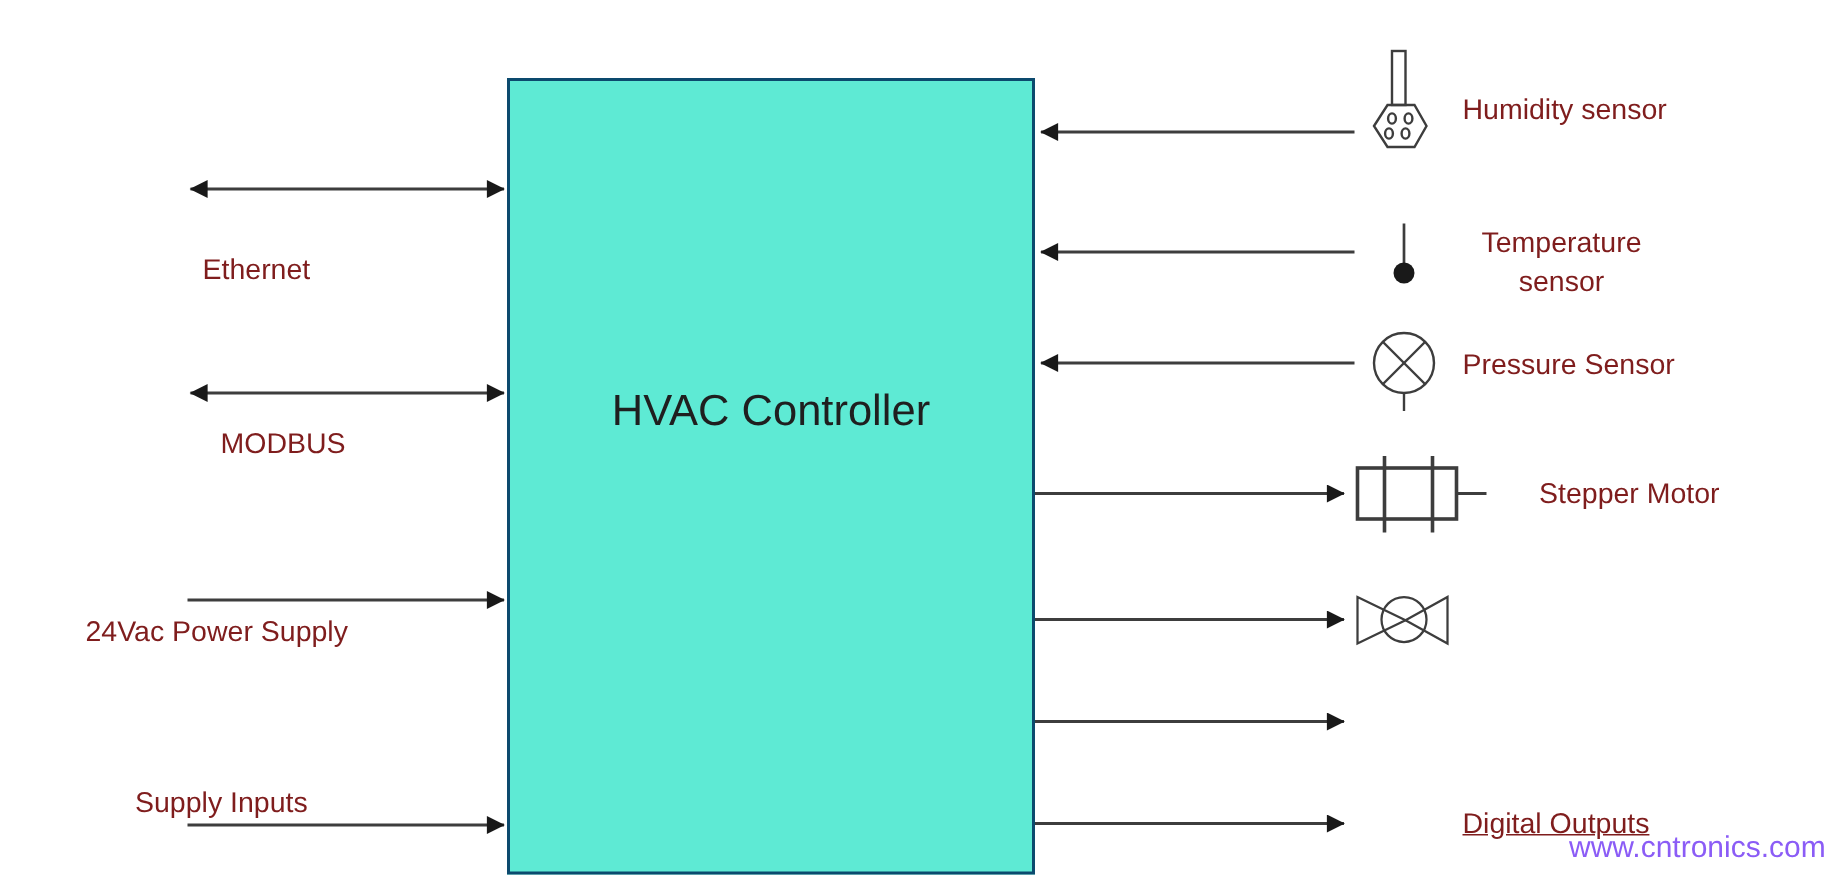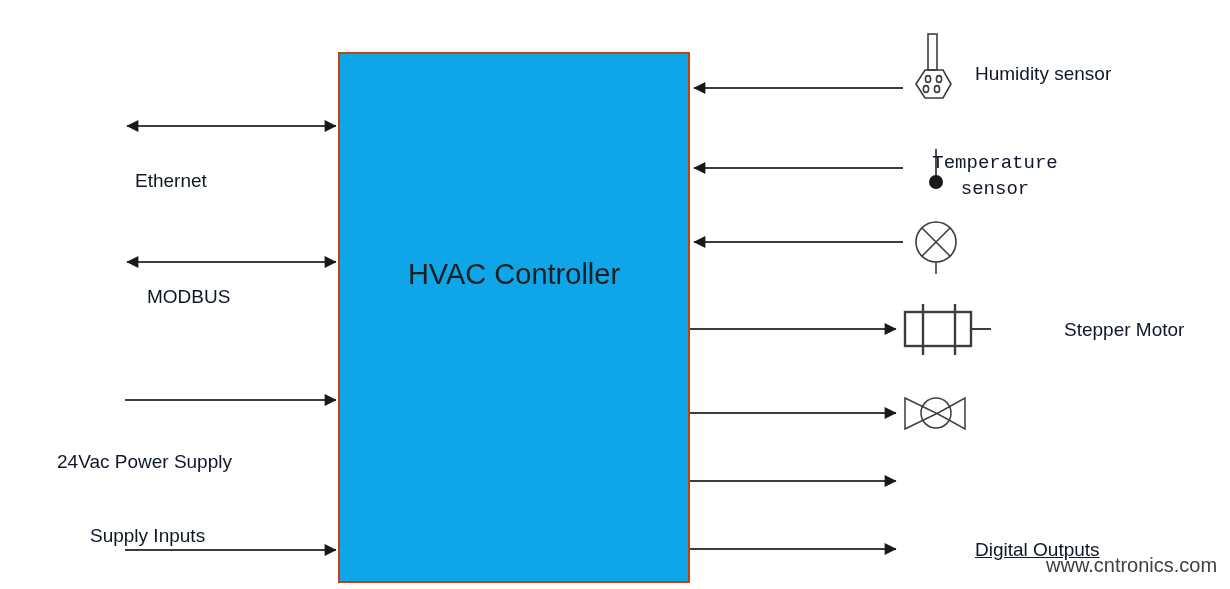--- a/index.html
+++ b/index.html
@@ -8,46 +8,46 @@
     width:1230px;height:589px;
     background:#ffffff;
     font-family:"Liberation Sans", sans-serif;
     color:#1f1f1f;
     overflow:hidden;
   }
   .lbl{
     position:absolute;
     font-size:19px;
     line-height:26px;
-    color:#0f172a;
+    color:#7f1d1d;
     white-space:pre-line;
   }
   .lbl.center{text-align:center;}
   #controller-box{
     position:absolute;
     left:338px;top:52px;width:352px;height:531px;
-    border:2px solid #c2410c;
-    background:#0ea5e9;
+    border:2px solid #0c4a6e;
+    background:#5eead4;
     box-sizing:border-box;
   }
   #controller-label{
     position:absolute;
     left:0;top:204px;width:100%;
     text-align:center;
     font-size:29px;
     color:#1f1f1f;
   }
   #connector-layer{
     position:absolute;left:0;top:0;width:1230px;height:589px;
   }
   #watermark{
     position:absolute;
     left:1046px;top:554px;
     font-size:20px;
-    color:#404040;
+    color:#8b5cf6;
   }
 </style>
 </head>
 <body>
 
 <div id="canvas">
 
   <div id="controller-box">
     <div id="controller-label">HVAC Controller</div>
   </div>
@@ -103,24 +103,25 @@
 
     <g fill="none" stroke="#3d3d3d" stroke-width="1.5">
       <polygon points="905,398 905,429 937,413.5"></polygon>
       <polygon points="965,398 965,429 937,413.5"></polygon>
       <circle cx="936" cy="413" r="15"></circle>
     </g>
   </svg>
 
   <div class="lbl" style="left:110px;top:168px;margin-left:25px;">Ethernet</div>
   <div class="lbl" style="left:110px;top:284px;margin-left:37px;">MODBUS</div>
-  <div class="lbl" style="left:57px;top:409px;margin-top:40px;">24Vac Power Supply</div>
+  <div class="lbl" style="left:57px;top:409px;">24Vac Power Supply</div>
   <div class="lbl" style="left:90px;top:523px;">Supply Inputs</div>
 
   <div class="lbl" style="left:975px;top:61px;">Humidity sensor</div>
-  <div class="lbl center" style="left:919px;top:150px;width:152px;font-family:Liberation Mono, monospace;">Temperature
+  <div class="lbl center" style="left:965px;top:150px;width:152px;">Temperature
 sensor</div>
-  <div class="lbl" style="left:1064px;top:317px;">Stepper Motor</div>
+  <div class="lbl" style="left:975px;top:231px;">Pressure Sensor</div>
+  <div class="lbl" style="left:1026px;top:317px;">Stepper Motor</div>
   <div class="lbl" style="left:975px;top:537px;text-decoration:underline;">Digital Outputs</div>
 
   <div id="watermark">www.cntronics.com</div>
 
 </div>
 
 </body></html>

